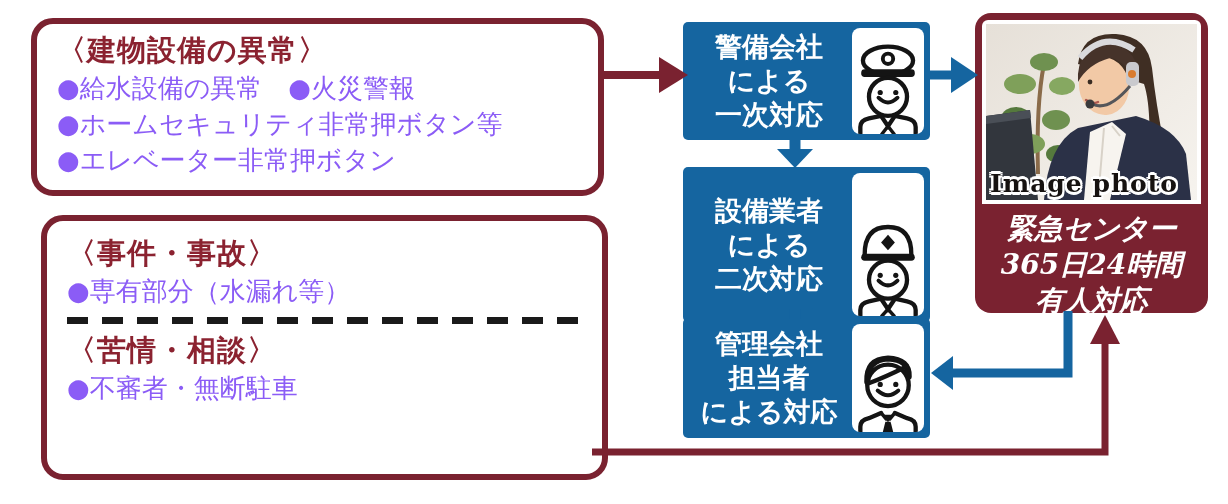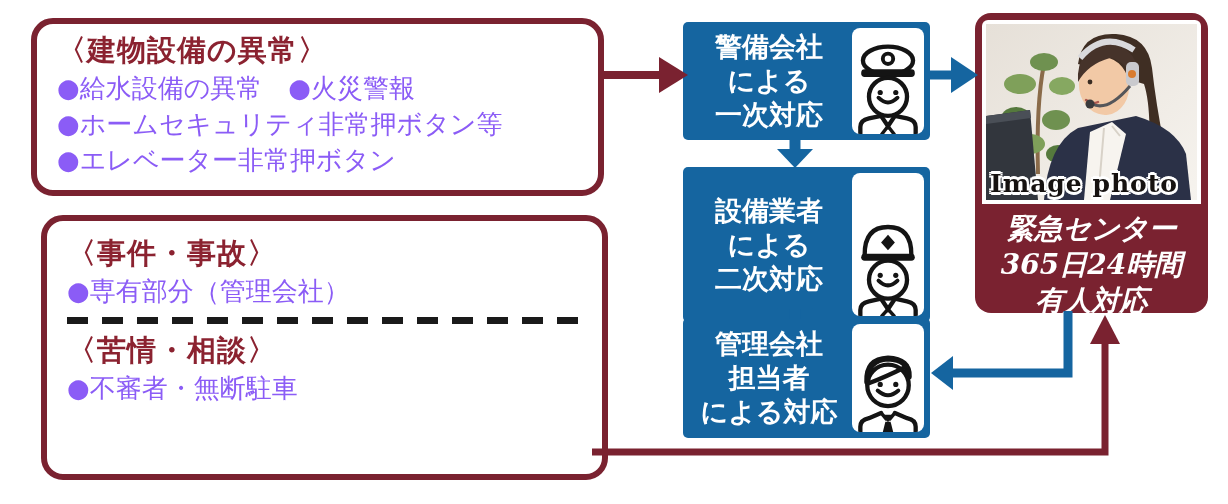--- a/index.html
+++ b/index.html
@@ -74,21 +74,21 @@
 
   <div class="outline-box" id="box-building">
     <div class="box-heading">〈建物設備の異常〉</div>
     <div class="box-line">●給水設備の異常　●火災警報</div>
     <div class="box-line">●ホームセキュリティ非常押ボタン等</div>
     <div class="box-line">●エレベーター非常押ボタン</div>
   </div>
 
   <div class="outline-box" id="box-incident">
     <div class="box-heading">〈事件・事故〉</div>
-    <div class="box-line">●専有部分（管理会社）</div>
+    <div class="box-line">●専有部分（水漏れ等）</div>
     <div class="dashed-divider"></div>
     <div class="box-heading">〈苦情・相談〉</div>
     <div class="box-line">●不審者・無断駐車</div>
   </div>
 
   <div class="flow-box" id="flow-security">
     <div class="flow-text">
       <div class="flow-line">警備会社</div>
       <div class="flow-line">による</div>
       <div class="flow-line">一次対応</div>

